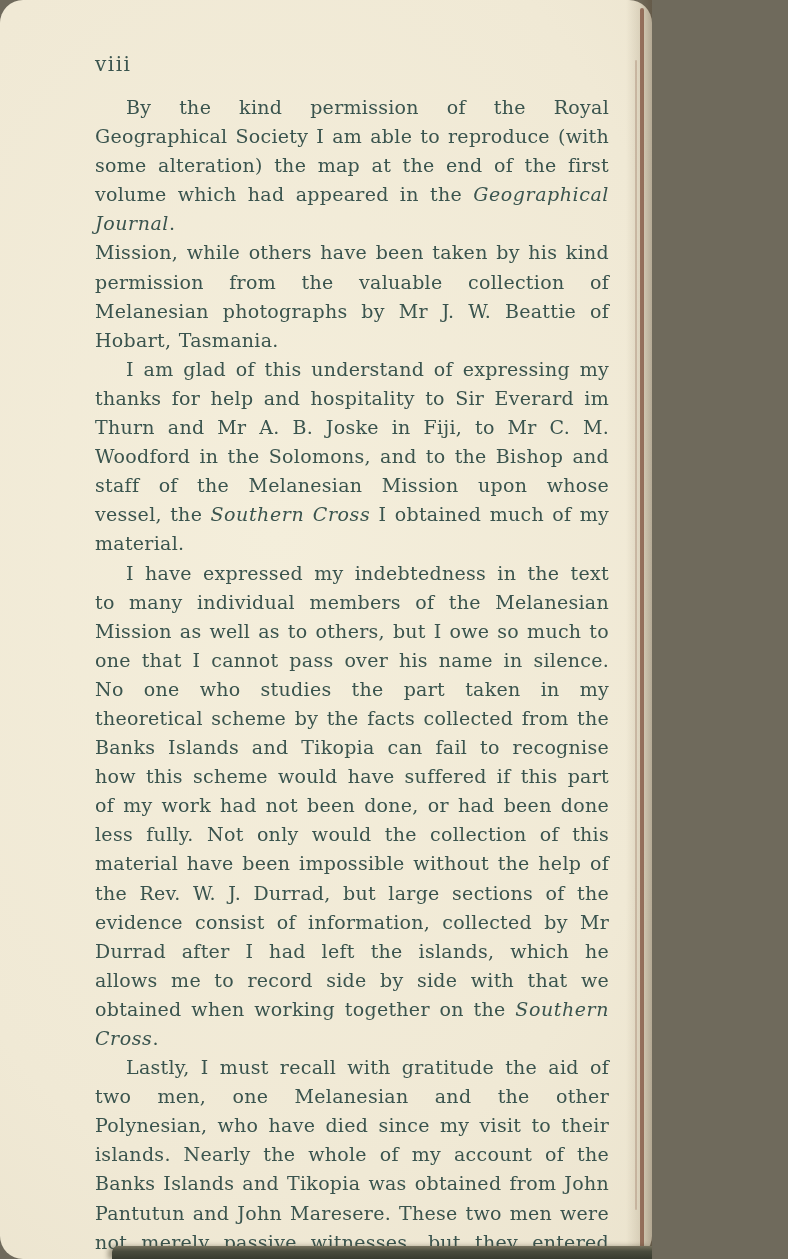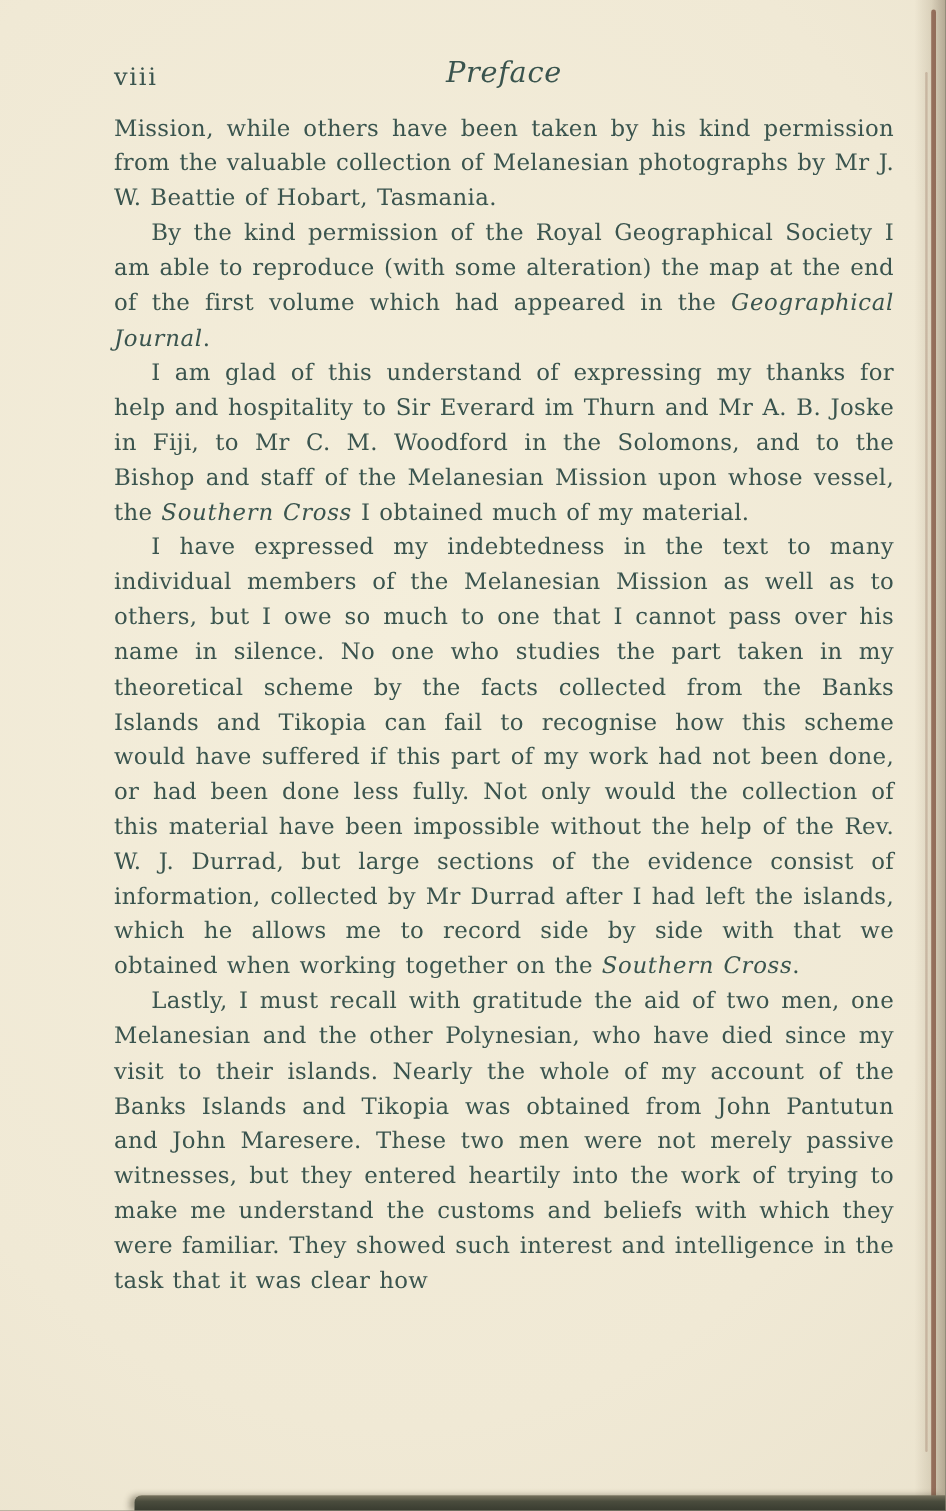--- a/index.html
+++ b/index.html
@@ -8,27 +8,28 @@
   }
   body {
     width: 788px;
     height: 1259px;
     overflow: hidden;
     background: #6f6a5c;
     font-family: "DejaVu Serif", "Liberation Serif", serif;
   }
   .page {
     position: relative;
-    width: 788px;
+    width: 652px;
     height: 1259px;
     box-sizing: border-box;
     background:
       radial-gradient(ellipse 130% 105% at 42% 42%,
         #f4eedb 0%, #f0e9d5 50%, #e9e1cb 80%, #dcd3ba 94%, #cfc4a8 100%);
     color: var(--ink, #3a544e);
+    border-radius: 23px;
   }
   
   .right-edge {
     position: absolute;
     top: 0; right: 0;
     width: 26px; height: 100%;
     background: linear-gradient(to right,
       rgba(110, 92, 62, 0) 0%,
       rgba(110, 92, 62, 0.16) 55%,
       rgba(84, 66, 44, 0.38) 100%);
@@ -105,25 +106,24 @@
     letter-spacing: 0.03em;
   }
 </style>
 </head>
 <body>
 
 <div class="page">
   <div class="content">
     <header class="page-header">
       <span class="page-number">viii</span>
-      <span class="page-title">Preface</span>
     </header>
     <main class="body-text" id="body-text">
+        <p class="para indent"><span>By the kind permission of the Royal Geographical Society I am able to reproduce (with some alteration) the map at the end of the first volume which had appeared in the </span><i>Geographical Journal</i><span>.</span></p>
         <p class="para"><span>Mission, while others have been taken by his kind permission from the valuable collection of Melanesian photographs by Mr J. W. Beattie of Hobart, Tasmania.</span></p>
-        <p class="para indent"><span>By the kind permission of the Royal Geographical Society I am able to reproduce (with some alteration) the map at the end of the first volume which had appeared in the </span><i>Geographical Journal</i><span>.</span></p>
         <p class="para indent"><span>I am glad of this understand of expressing my thanks for help and hospitality to Sir Everard im Thurn and Mr A. B. Joske in Fiji, to Mr C. M. Woodford in the Solomons, and to the Bishop and staff of the Melanesian Mission upon whose vessel, the </span><i>Southern Cross</i><span> I obtained much of my material.</span></p>
         <p class="para indent"><span>I have expressed my indebtedness in the text to many individual members of the Melanesian Mission as well as to others, but I owe so much to one that I cannot pass over his name in silence.  No one who studies the part taken in my theoretical scheme by the facts collected from the Banks Islands and Tikopia can fail to recognise how this scheme would have suffered if this part of my work had not been done, or had been done less fully.  Not only would the collection of this material have been impossible without the help of the Rev. W. J. Durrad, but large sections of the evidence consist of information, collected by Mr Durrad after I had left the islands, which he allows me to record side by side with that we obtained when working together on the </span><i>Southern Cross</i><span>.</span></p>
         <p class="para indent"><span>Lastly, I must recall with gratitude the aid of two men, one Melanesian and the other Polynesian, who have died since my visit to their islands.  Nearly the whole of my account of the Banks Islands and Tikopia was obtained from John Pantutun and John Maresere.  These two men were not merely passive witnesses, but they entered heartily into the work of trying to make me understand the customs and beliefs with which they were familiar.  They showed such interest and intelligence in the task that it was clear how</span></p>
       </main>
   </div>
   <div class="right-edge"></div>
   <div class="binding-line"></div>
   <div class="binding-line-2"></div>
   <div class="bottom-edge"></div>
 </div>

